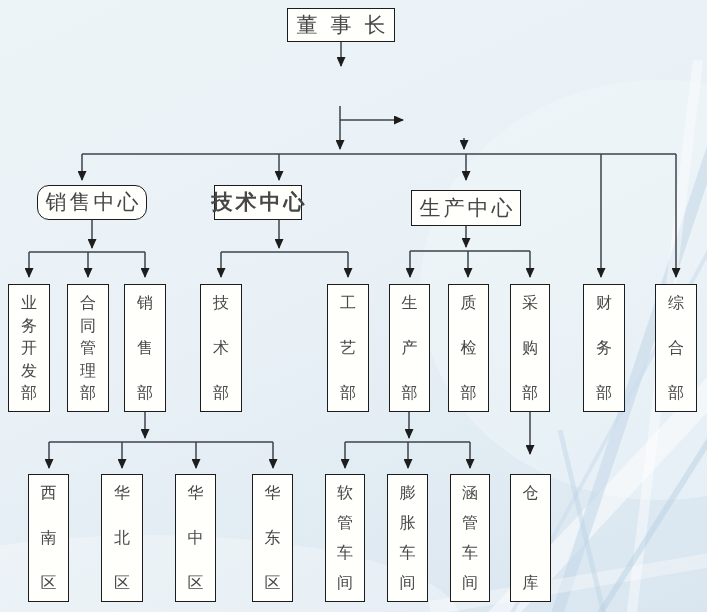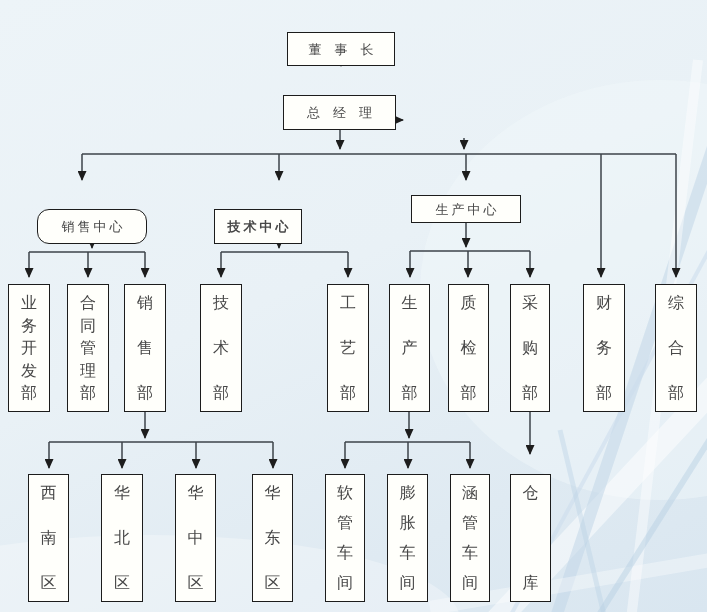--- a/index.html
+++ b/index.html
@@ -17,21 +17,21 @@
   .node{
     position:absolute;
     box-sizing:border-box;
     background:#fffffb;
     border:1.4px solid #1c1c1c;
     color:#474747;
     display:flex;
     align-items:center;
     justify-content:center;
   }
-  .node.h{font-size:13px;margin-top:24px;}
+  .node.h{font-size:21px;}
   .node.h span{white-space:nowrap;line-height:1;}
   .node.h span.wide{letter-spacing:13px;padding-left:13px;}
   .node.h span.mid{letter-spacing:3px;padding-left:3px;}
   .node.v{
     flex-direction:column;
     justify-content:space-between;
     padding:10px 0;
     font-size:16px;
   }
   .node.v span{line-height:1;display:block;}
@@ -108,31 +108,28 @@
       <path d="M408,442 V468" marker-end="url(#arw)"></path>
       <path d="M470,442 V468" marker-end="url(#arw)"></path>
 
       <path d="M530,412 V454" marker-end="url(#arw)"></path>
     </g>
   </svg>
 
   <div class="node h" style="left:287px;top:8px;width:108px;height:34px;">
     <span class="wide">董事长</span>
   </div>
-  <div class="node h" style="left:283px;top:71px;width:113px;height:35px;">
-    <span class="wide">总经理</span>
-  </div>
 
   <div class="node h" style="left:37px;top:185px;width:110px;height:35px;border-radius:12px;">
     <span class="mid">销售中心</span>
   </div>
   <div class="node h" style="left:214px;top:185px;width:88px;height:35px;font-weight:bold;">
     <span class="mid">技术中心</span>
   </div>
-  <div class="node h" style="left:411px;top:171px;width:110px;height:28px;">
+  <div class="node h" style="left:411px;top:190px;width:110px;height:36px;">
     <span class="mid">生产中心</span>
   </div>
 
   <div class="node v" style="left:8px;top:284px;width:42px;height:128px;">
       <span>业</span>
       <span>务</span>
       <span>开</span>
       <span>发</span>
       <span>部</span>
     </div>

